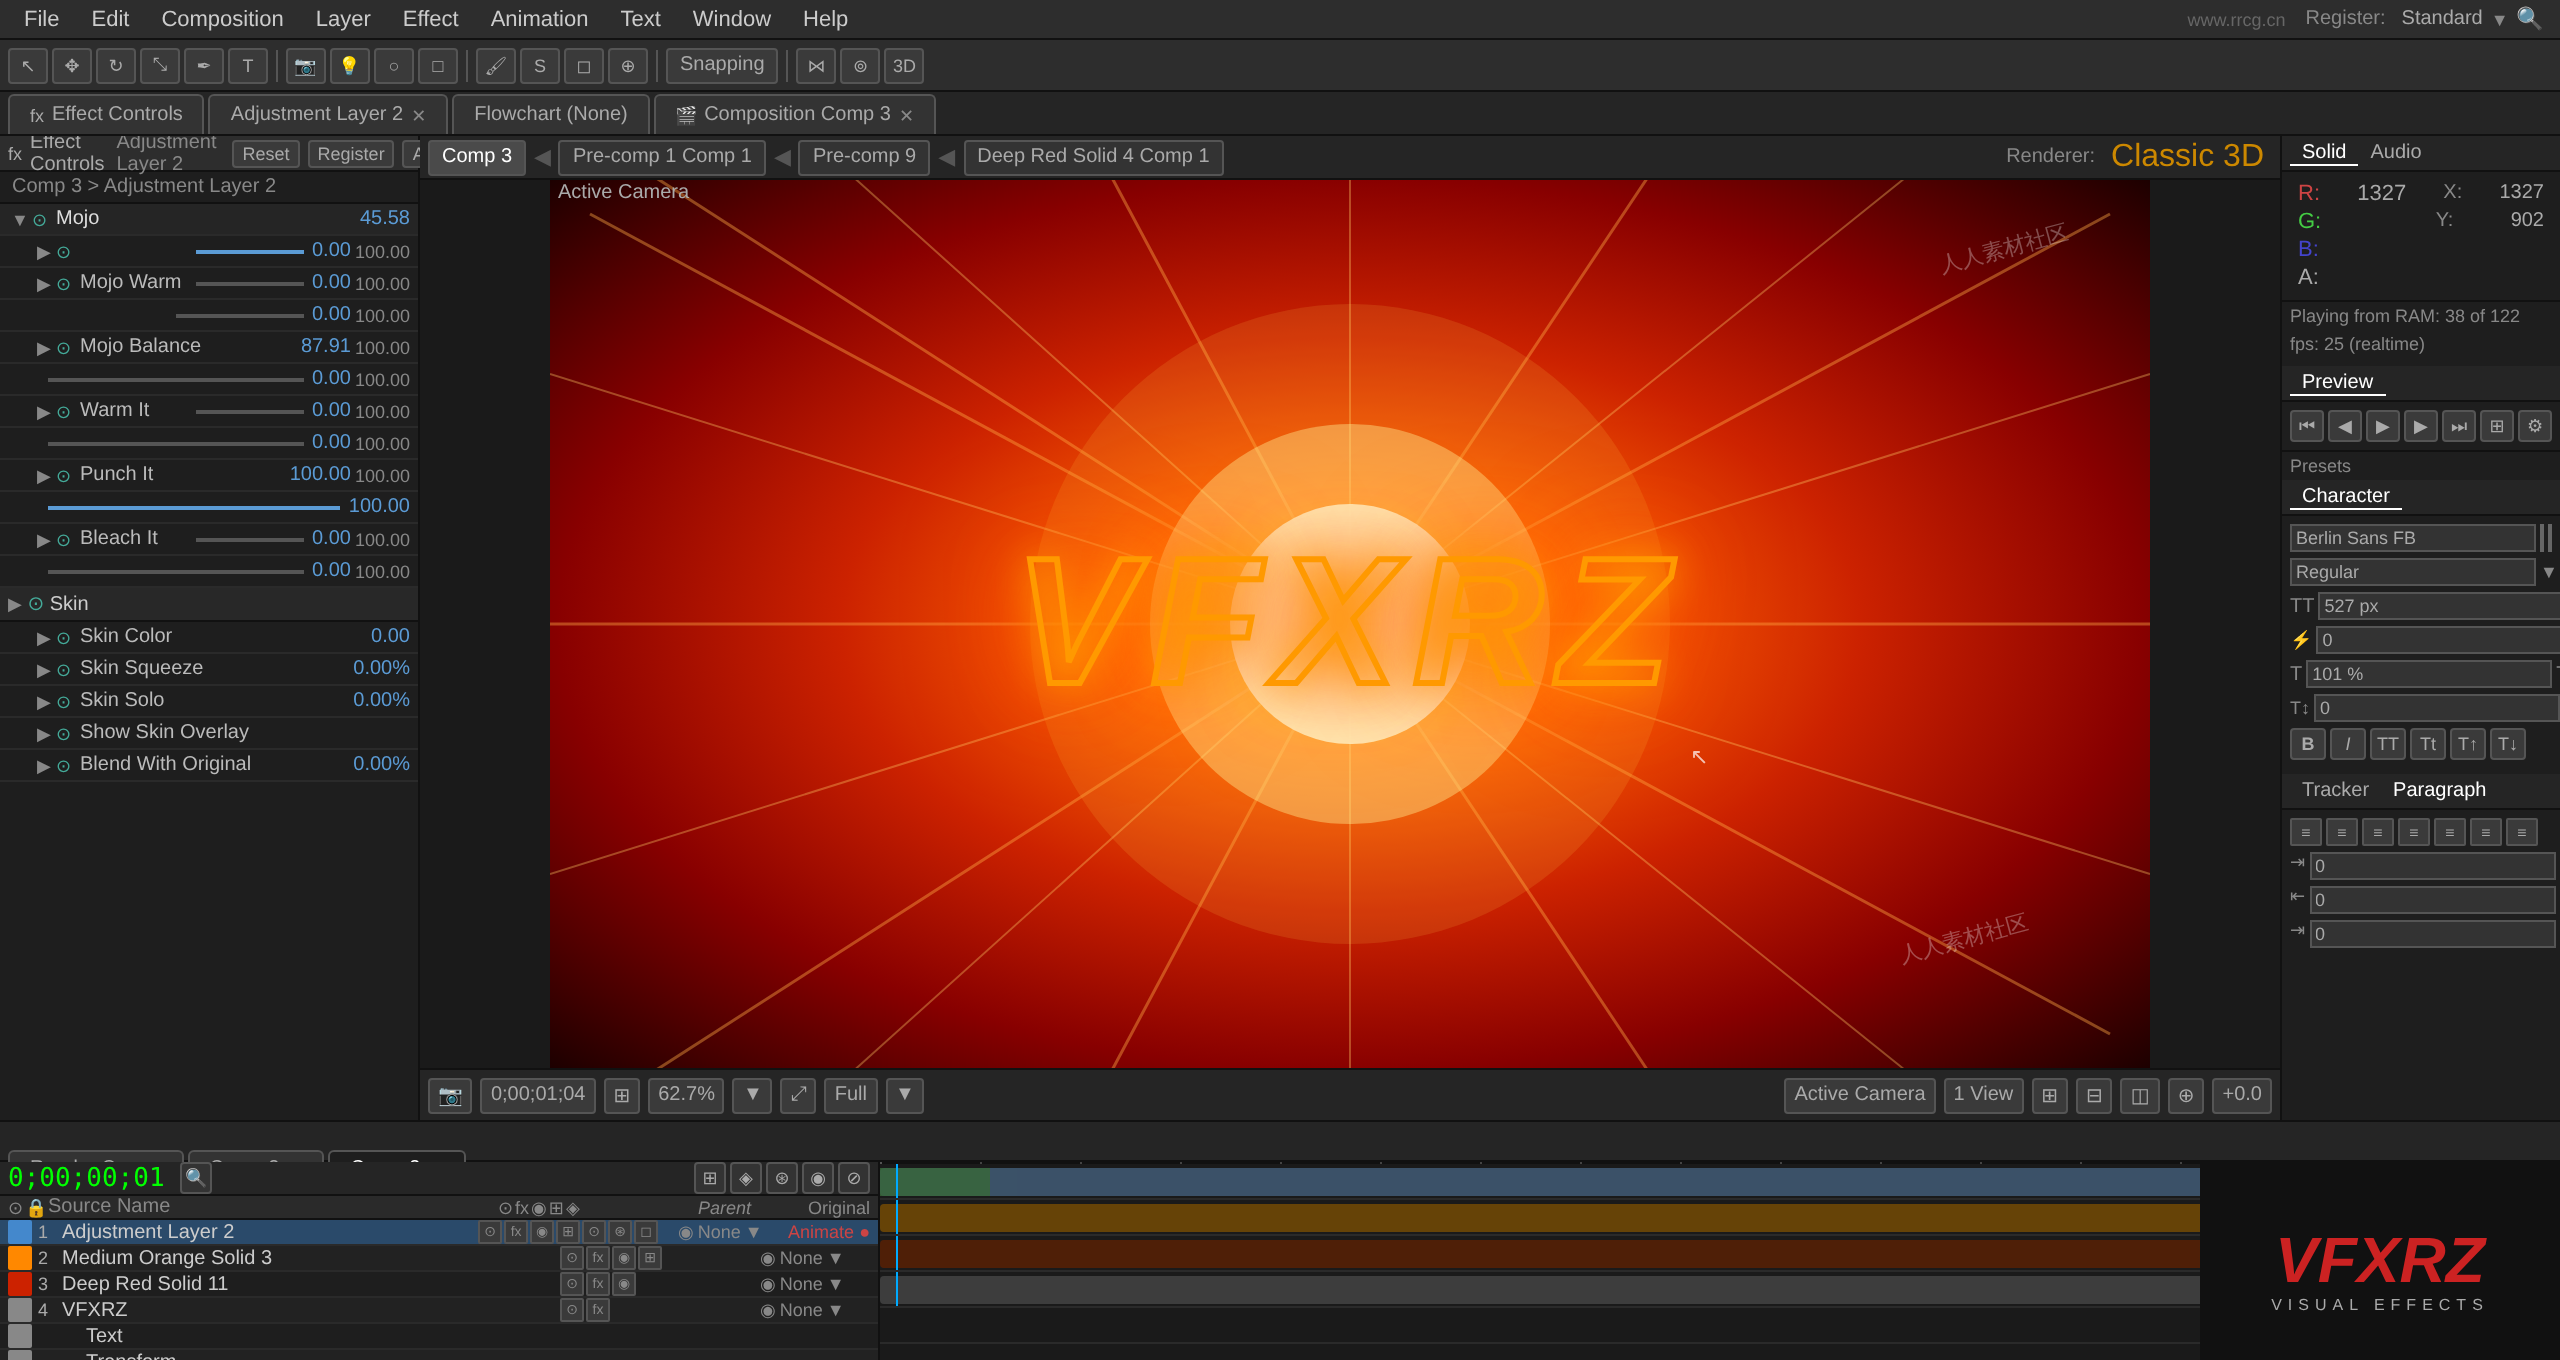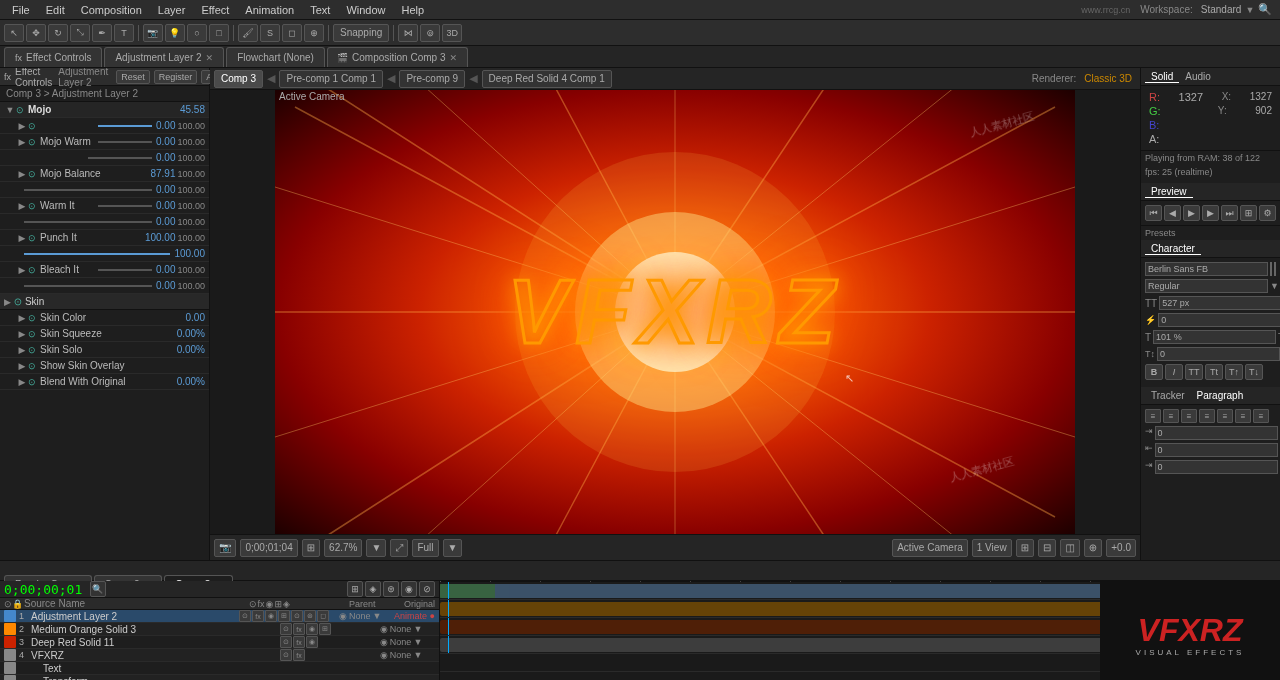--- a/index.html
+++ b/index.html
@@ -147,21 +147,21 @@
   <span class="menu-item">Edit</span>
   <span class="menu-item">Composition</span>
   <span class="menu-item">Layer</span>
   <span class="menu-item">Effect</span>
   <span class="menu-item">Animation</span>
   <span class="menu-item">Text</span>
   <span class="menu-item">Window</span>
   <span class="menu-item">Help</span>
   <span class="spacer"></span>
   <span style="font-size:9px;color:#666;padding:0 6px;">www.rrcg.cn</span>
-  <span style="font-size:10px;color:#888;padding:0 4px;">Workspace:</span>
+  <span style="font-size:10px;color:#888;padding:0 4px;">Register:</span>
   <span style="font-size:10px;color:#aaa;padding:0 4px;">Standard</span>
   <span style="font-size:9px;color:#888;">▼</span>
   <span style="font-size:11px;color:#888;padding:0 4px;">🔍</span>
 </div>
 
 <div class="toolbar">
   <div class="toolbar-btn">↖</div>
   <div class="toolbar-btn">✥</div>
   <div class="toolbar-btn">↻</div>
   <div class="toolbar-btn">⤡</div>
@@ -216,21 +216,21 @@
       <div class="panel-header-btn">Register</div>
       <div class="panel-header-btn">Abo</div>
     </div>
     <div class="comp-breadcrumb">Comp 3 &gt; Adjustment Layer 2</div>
 
     <div class="effect-controls">
 
       <div class="effect-row" style="background:#252525;">
         <span class="effect-toggle">▼</span>
         <span class="effect-eye" style="color:#4a9;">⊙</span>
-        <span class="effect-name" style="font-weight:bold;color:#ddd;">Mojo</span>
+        <span class="effect-name" style="font-weight:normal;color:#ddd;">Mojo</span>
         <span class="effect-value">45.58</span>
       </div>
 
       <div class="effect-row effect-indent1">
         <span class="effect-toggle">▶</span>
         <span class="effect-eye" style="color:#4a9;">⊙</span>
         <span class="effect-name"></span>
         <div class="effect-slider" style="width:60px;">
             <div class="effect-slider-fill" style="width:100%"></div>
           </div>
@@ -366,21 +366,21 @@
       <div class="viewer-tab-bar">
         <div class="viewer-tab active">Comp 3</div>
         <span class="viewer-tab-sep">◀</span>
         <div class="viewer-tab">Pre-comp 1 Comp 1</div>
         <span class="viewer-tab-sep">◀</span>
         <div class="viewer-tab">Pre-comp 9</div>
         <span class="viewer-tab-sep">◀</span>
         <div class="viewer-tab">Deep Red Solid 4 Comp 1</div>
         <span class="spacer"></span>
         <span class="renderer-label">Renderer:</span>
-        <span style="font-size:10px;color:#cc8800;padding:0 4px;">Classic 3D</span>
+        <span style="font-size:16px;color:#cc8800;padding:0 4px;">Classic 3D</span>
       </div>
 
       <div class="viewer-content">
         <div style="position:relative;width:800px;height:450px;">
           <div class="lightning-bg">
 
             <svg class="lightning-rays" viewBox="0 0 800 450">
 
               <g opacity="0.6">
                 <line x1="400" y1="225" x2="50" y2="0" stroke="#ffaa44" stroke-width="1.5" opacity="0.7"></line>
@@ -609,21 +609,21 @@
           <span>Source Name</span>
         </div>
         <div style="width:100px;display:flex;gap:1px;font-size:9px;color:#888;">
 
           <span>⊙</span>
           <span>fx</span>
           <span>◉</span>
           <span>⊞</span>
           <span>◈</span>
         </div>
-        <div style="width:55px;font-size:9px;color:#888;">Parent</div>
+        <div style="width:55px;font-size:9px;color:#888;font-style:italic;">Parent</div>
         <div style="font-size:9px;color:#888;">Original</div>
       </div>
 
       <div class="layer-row selected">
         <div style="width:12px;height:12px;border-radius:1px;background:#4488cc;margin-right:3px;"></div>
         <span style="font-size:9px;color:#aaa;width:12px;">1</span>
         <span style="font-size:10px;color:#ccc;flex:1;">Adjustment Layer 2</span>
         <div style="display:flex;gap:1px;width:100px;">
           <div class="layer-switch">⊙</div>
           <div class="layer-switch">fx</div>

